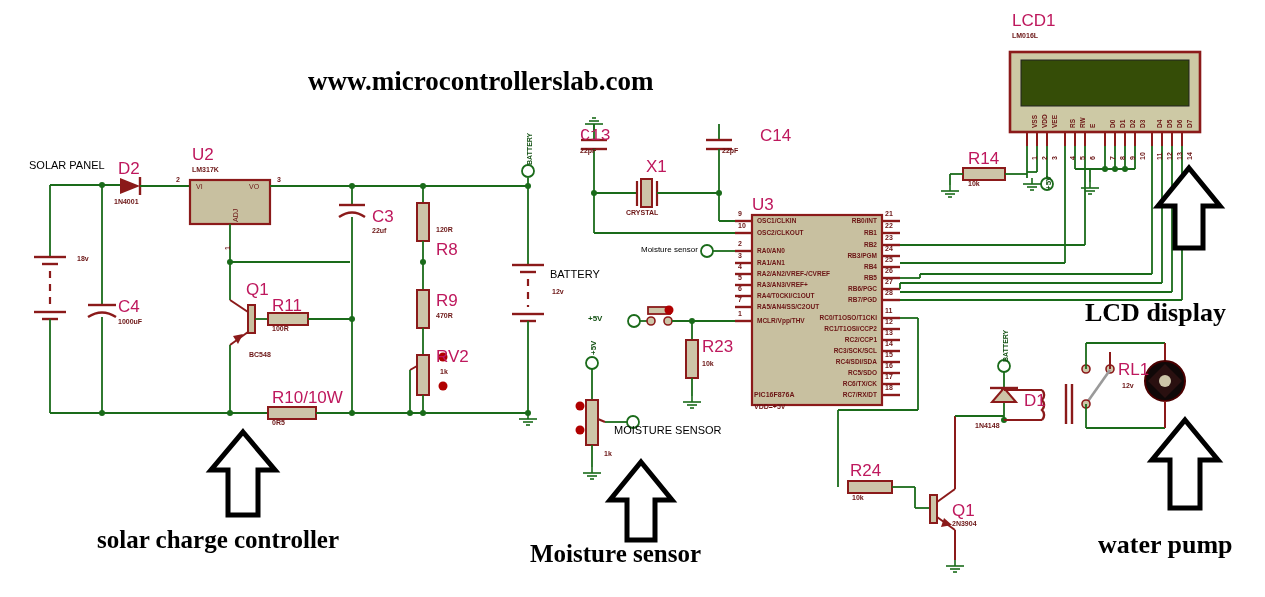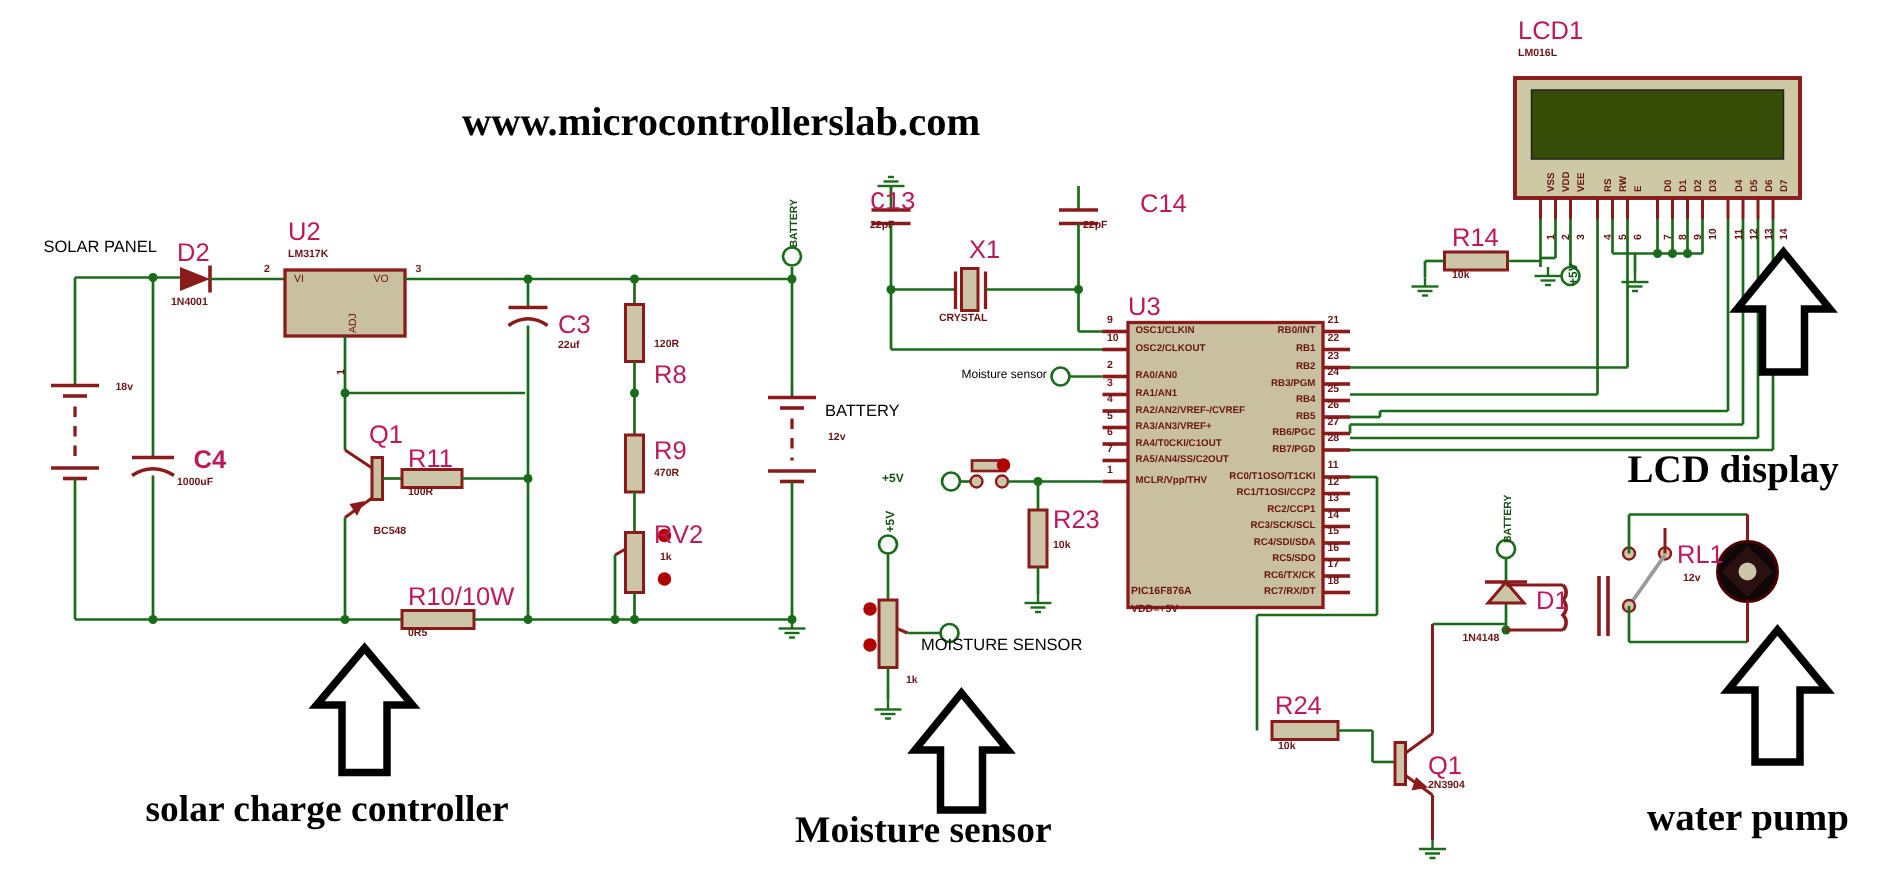--- a/index.html
+++ b/index.html
@@ -407,21 +407,21 @@
 
   <div class="lbl ref" style="left:192px;top:146px;">U2</div>
   <div class="lbl val" style="left:192px;top:166px;">LM317K</div>
   <div class="lbl" style="left:196px;top:183px;font-size:7px;">VI</div>
   <div class="lbl" style="left:249px;top:183px;font-size:7px;">VO</div>
   <div class="lbl vert" style="left:232px;top:222px;font-size:7px;">ADJ</div>
   <div class="lbl" style="left:176px;top:176px;font-size:7px;font-weight:bold;">2</div>
   <div class="lbl" style="left:277px;top:176px;font-size:7px;font-weight:bold;">3</div>
   <div class="lbl vert" style="left:224px;top:250px;font-size:7px;font-weight:bold;">1</div>
 
-  <div class="lbl ref" style="left:129px;top:298px;font-weight:bold;">C4</div>
+  <div class="lbl ref" style="left:118px;top:298px;">C4</div>
   <div class="lbl val" style="left:118px;top:318px;">1000uF</div>
 
   <div class="lbl ref" style="left:372px;top:208px;">C3</div>
   <div class="lbl val" style="left:372px;top:227px;">22uf</div>
 
   <div class="lbl ref" style="left:436px;top:206px;margin-top:35px;">R8</div>
   <div class="lbl val" style="left:436px;top:226px;">120R</div>
 
   <div class="lbl ref" style="left:436px;top:292px;">R9</div>
   <div class="lbl val" style="left:436px;top:312px;">470R</div>

